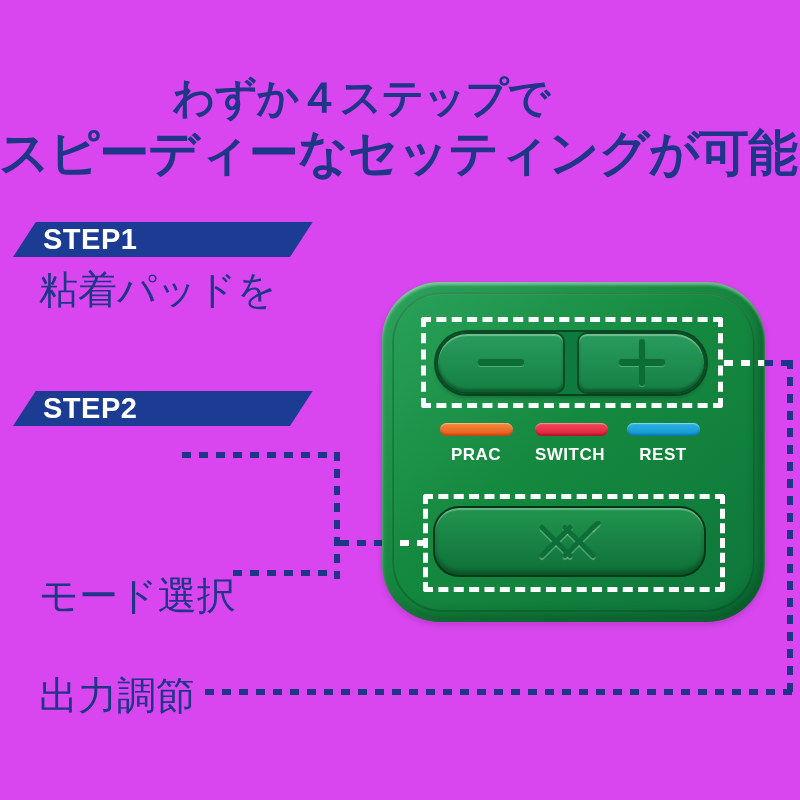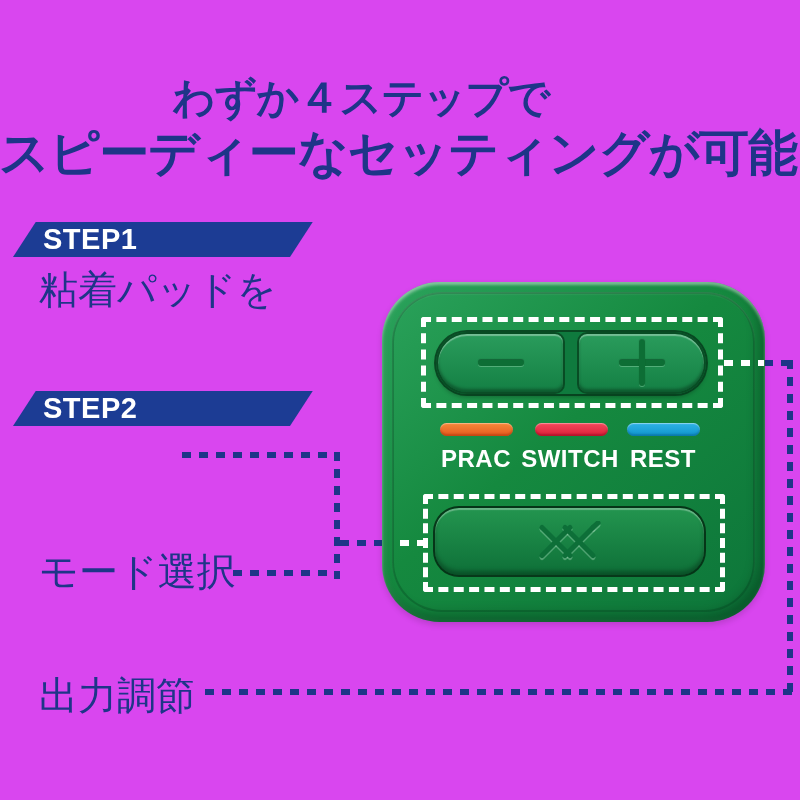--- a/index.html
+++ b/index.html
@@ -47,21 +47,21 @@
   .glyph-plus{position:relative;width:46px;height:46px;}
   .glyph-plus::before,.glyph-plus::after{content:"";position:absolute;background:#0d6e35;border-radius:3px;
     box-shadow:0 1px 0 rgba(160,225,185,.4),0 -1px 1px rgba(3,45,20,.45);}
   .glyph-plus::before{left:0;top:20px;width:46px;height:6px;}
   .glyph-plus::after{left:20px;top:0;width:6px;height:46px;}
   
   .pill{position:absolute;top:141px;width:73px;height:13px;border-radius:8px;}
   .pill.orange{background:linear-gradient(180deg,#f6893a,#e55a1e);box-shadow:inset 0 -2px 2px rgba(150,40,0,.4),inset 0 1px 1px rgba(255,255,255,.4);}
   .pill.red{background:linear-gradient(180deg,#f4495c,#dc1f39);box-shadow:inset 0 -2px 2px rgba(120,0,20,.4),inset 0 1px 1px rgba(255,255,255,.4);}
   .pill.cyan{background:linear-gradient(180deg,#2fb3e6,#0f95cd);box-shadow:inset 0 -2px 2px rgba(0,70,110,.35),inset 0 1px 1px rgba(255,255,255,.45);}
-  .ind-label{position:absolute;top:163px;transform:translateX(-50%);color:#ffffff;font-size:24px;font-weight:600;letter-spacing:.5px;white-space:nowrap;}
+  .ind-label{position:absolute;top:163px;transform:translateX(-50%);color:#ffffff;font-size:17px;font-weight:600;letter-spacing:.5px;white-space:nowrap;}
   
   .mode-btn{position:absolute;left:51px;top:224px;width:273px;height:71px;border-radius:26px;box-sizing:border-box;
     background:linear-gradient(180deg,#23954f,#0e7038);
     border:2px solid rgba(4,45,20,.9);
     box-shadow:inset 0 2px 1px rgba(255,255,255,.32),inset 0 -4px 4px rgba(0,20,8,.35);
     display:flex;align-items:center;justify-content:center;cursor:pointer;}
 </style>
 </head>
 <body>
 
@@ -76,21 +76,21 @@
   </div>
   <div class="desc" style="top:266px">
     <div>粘着パッドを</div>
   </div>
 
   <div class="banner" style="top:391px">
     <div class="bg"></div>
     <span class="lbl">STEP2</span>
   </div>
 
-  <div class="desc" style="top:548px">
+  <div class="desc" style="top:572px">
     <div>モード選択</div>
   </div>
 
   <div class="desc" style="top:672px">
     <div>出力調節</div>
   </div>
 
   <div class="dot-h blue" style="left:182px;top:452px;width:158px"></div>
   <div class="dot-v blue" style="left:334px;top:452px;height:127px"></div>
   <div class="dot-h blue" style="left:340px;top:540px;width:60px"></div>

